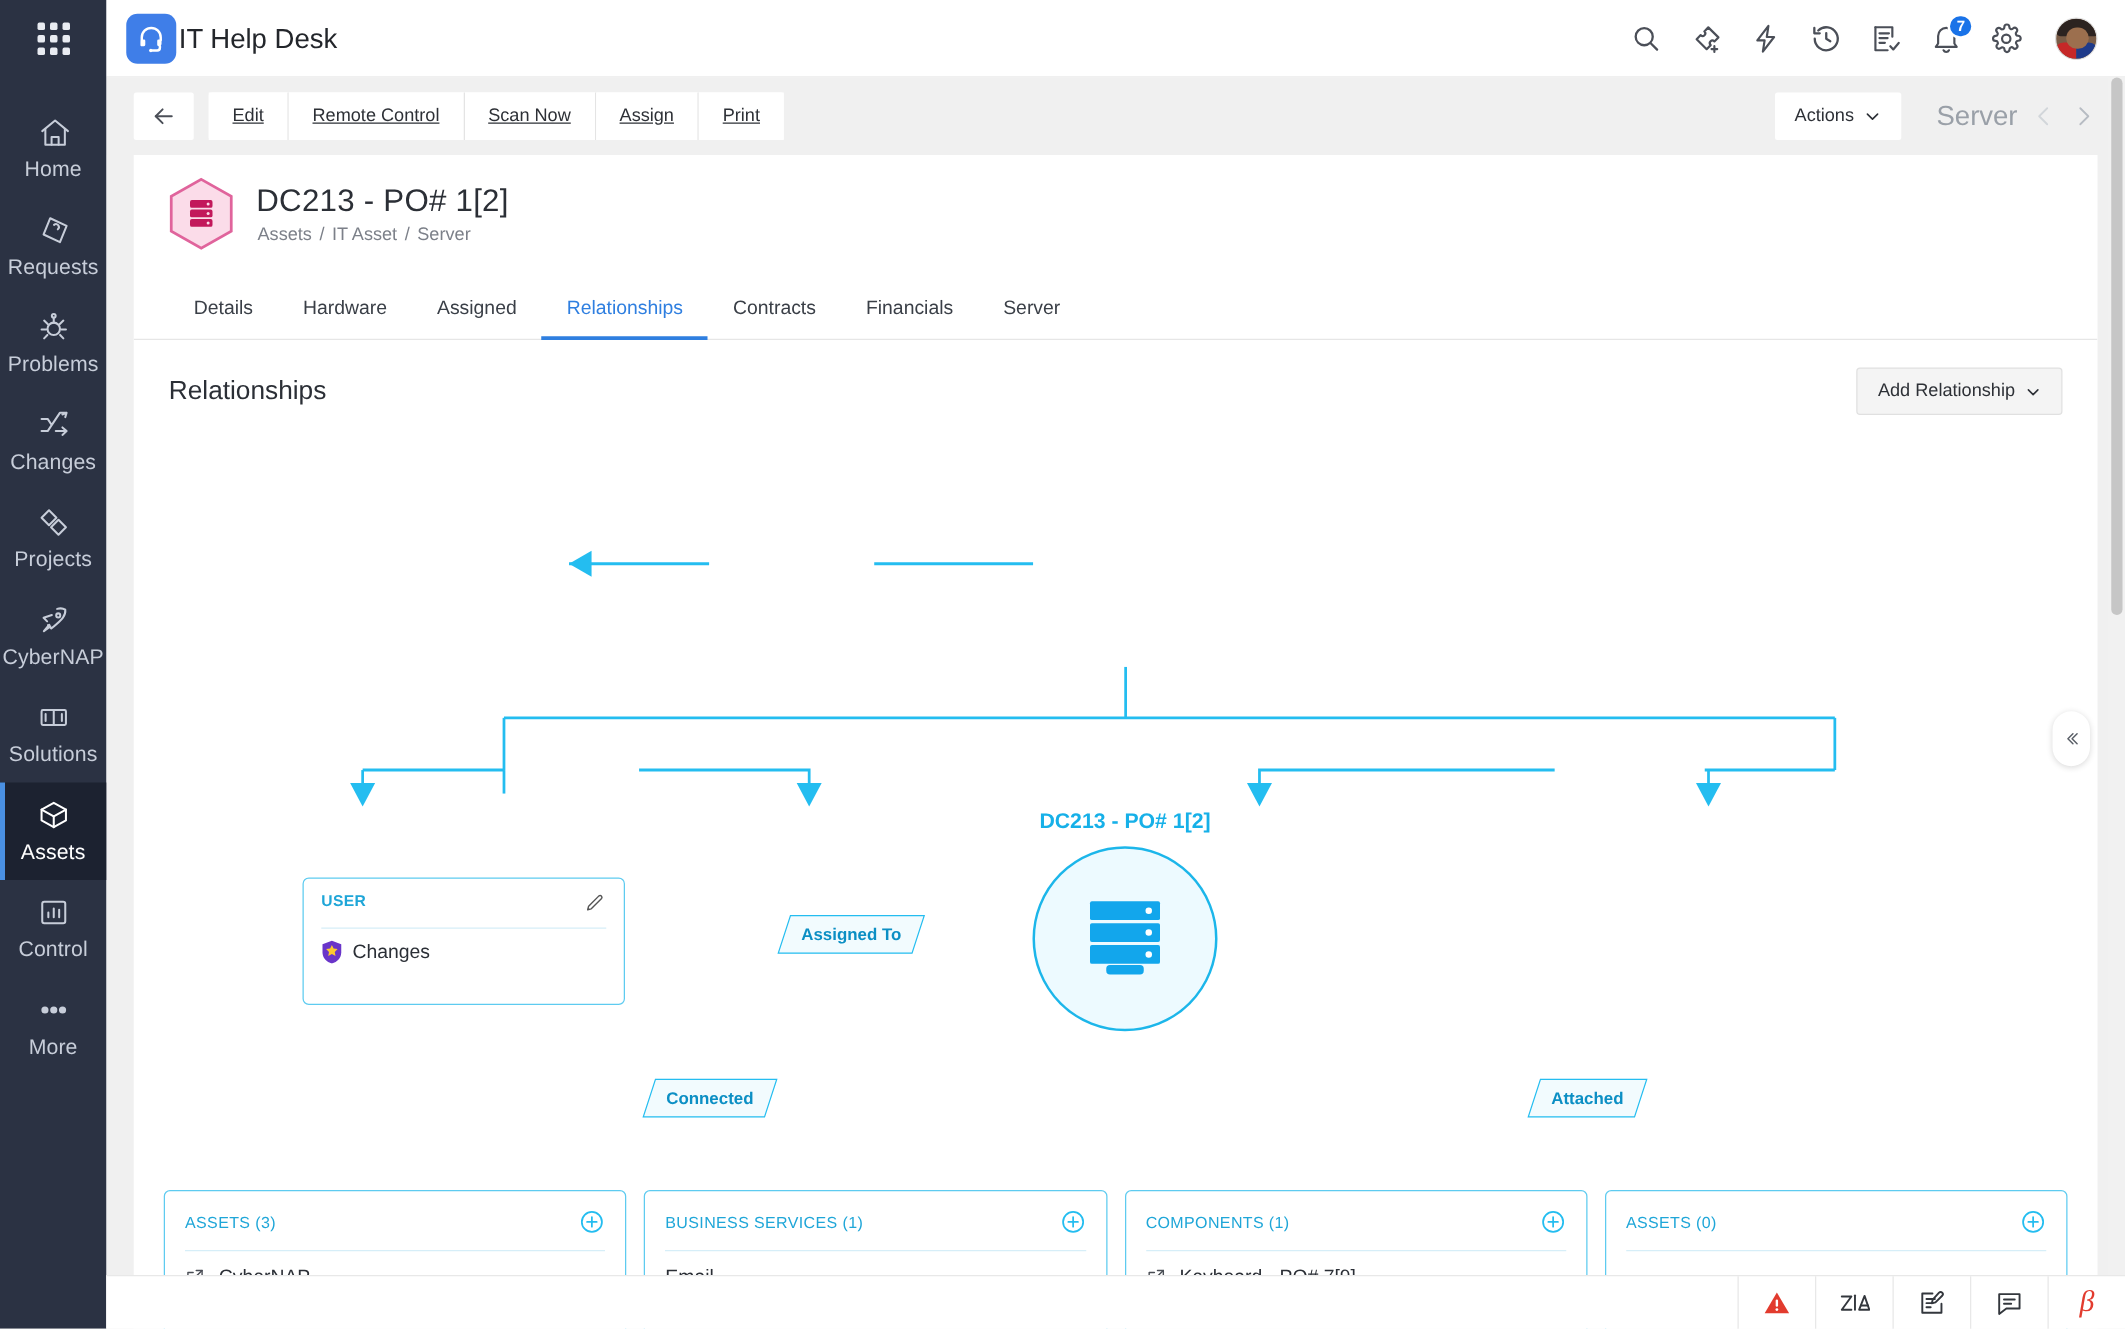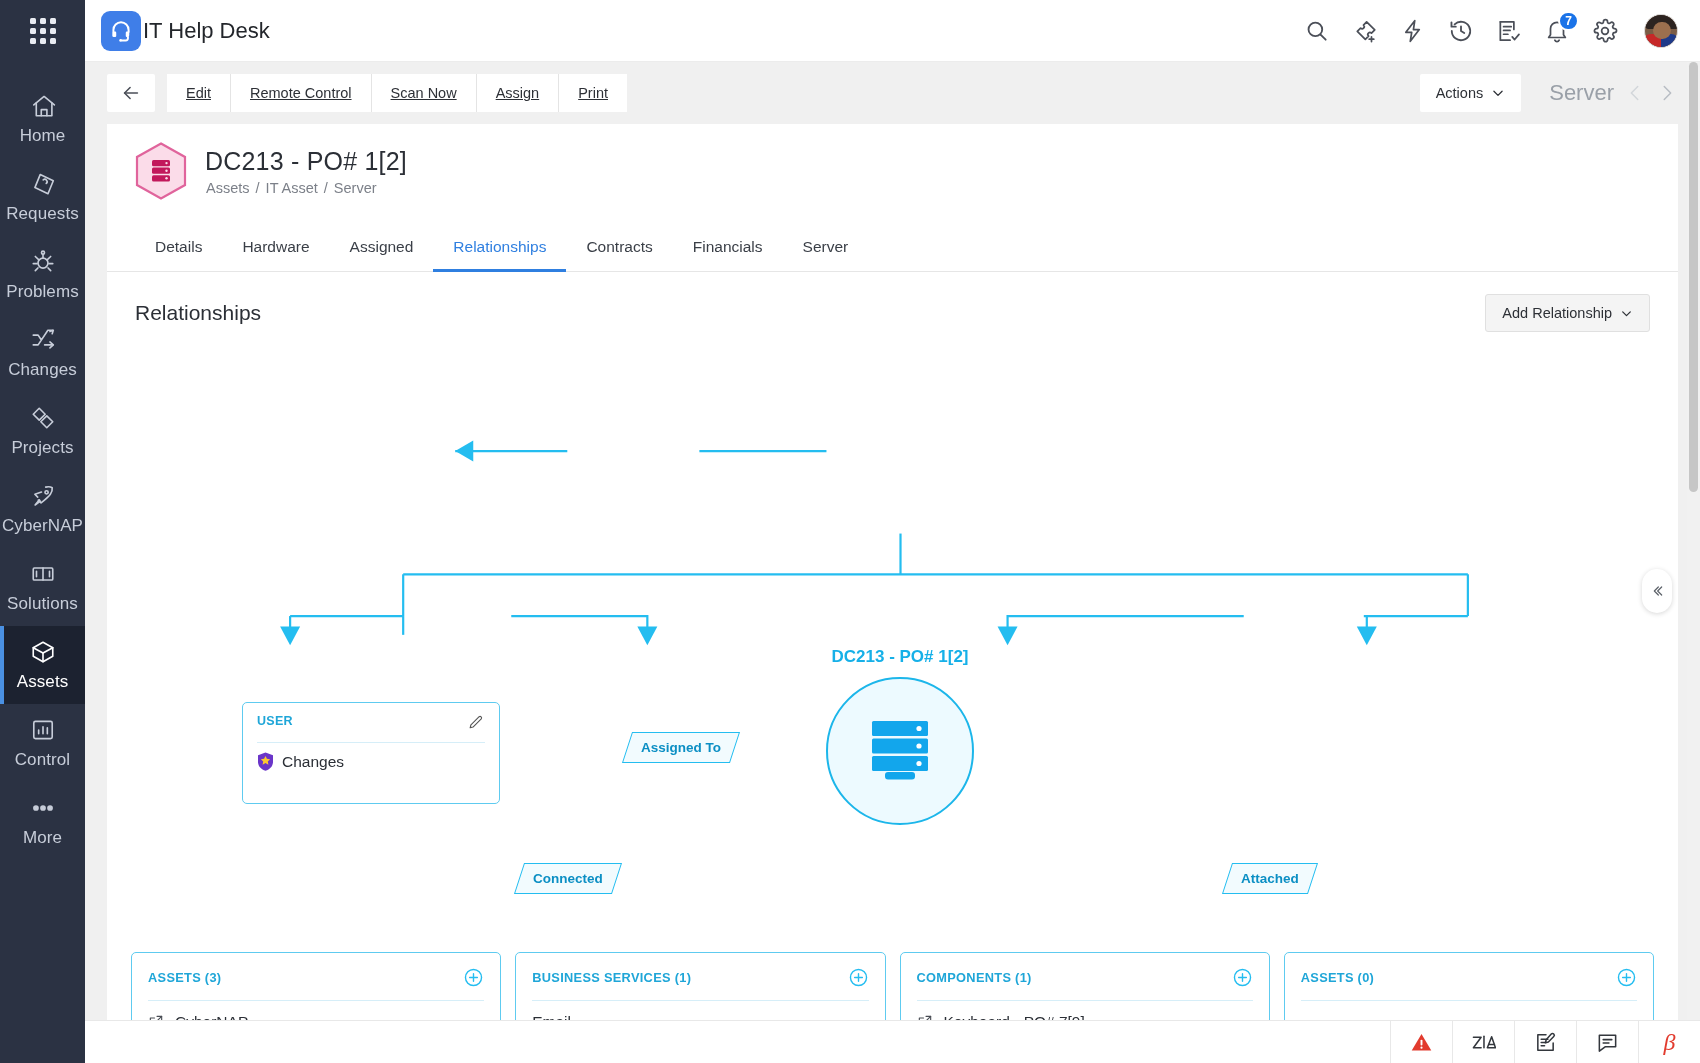--- a/index.html
+++ b/index.html
@@ -173,21 +173,21 @@
   
   .cards-row {
     position: absolute; left: 0; top: 620px; right: 0;
     display: flex; gap: 14px; padding: 0 24px;
   }
   .rel-card {
     flex: 1 1 0; height: 360px; border: 1.5px solid #5ecbf0; border-radius: 5px;
     background: #fff; padding: 14px 16px 0 16px; display: flex; flex-direction: column;
   }
   .rc-head { display: flex; align-items: center; }
-  .rc-title { font-size: 12.8px; font-weight: bold; color: #1fa6d8; letter-spacing: .3px; }
+  .rc-title { font-size: 12.8px; font-weight: normal; color: #1fa6d8; letter-spacing: .3px; }
   .rc-sp { flex: 1 1 auto; }
   .rc-plus { width: 21px; height: 21px; cursor: pointer; color: #24bdf0; }
   .rc-divider { height: 1px; background: #d6eef8; margin: 12px 0 12px 0; }
   .rc-items { display: flex; flex-direction: column; gap: 12px; }
   .rc-item { display: flex; align-items: center; gap: 11px; font-size: 15.5px; color: #2b2f36; }
   .rc-item.noicon { padding-left: 0; }
   .ext-ico { width: 16px; height: 16px; flex: 0 0 16px; color: #4a4e55; cursor: pointer; }
   .rc-empty {
     flex: 1 1 auto; display: flex; flex-direction: column; align-items: center;
     justify-content: center; gap: 30px;

